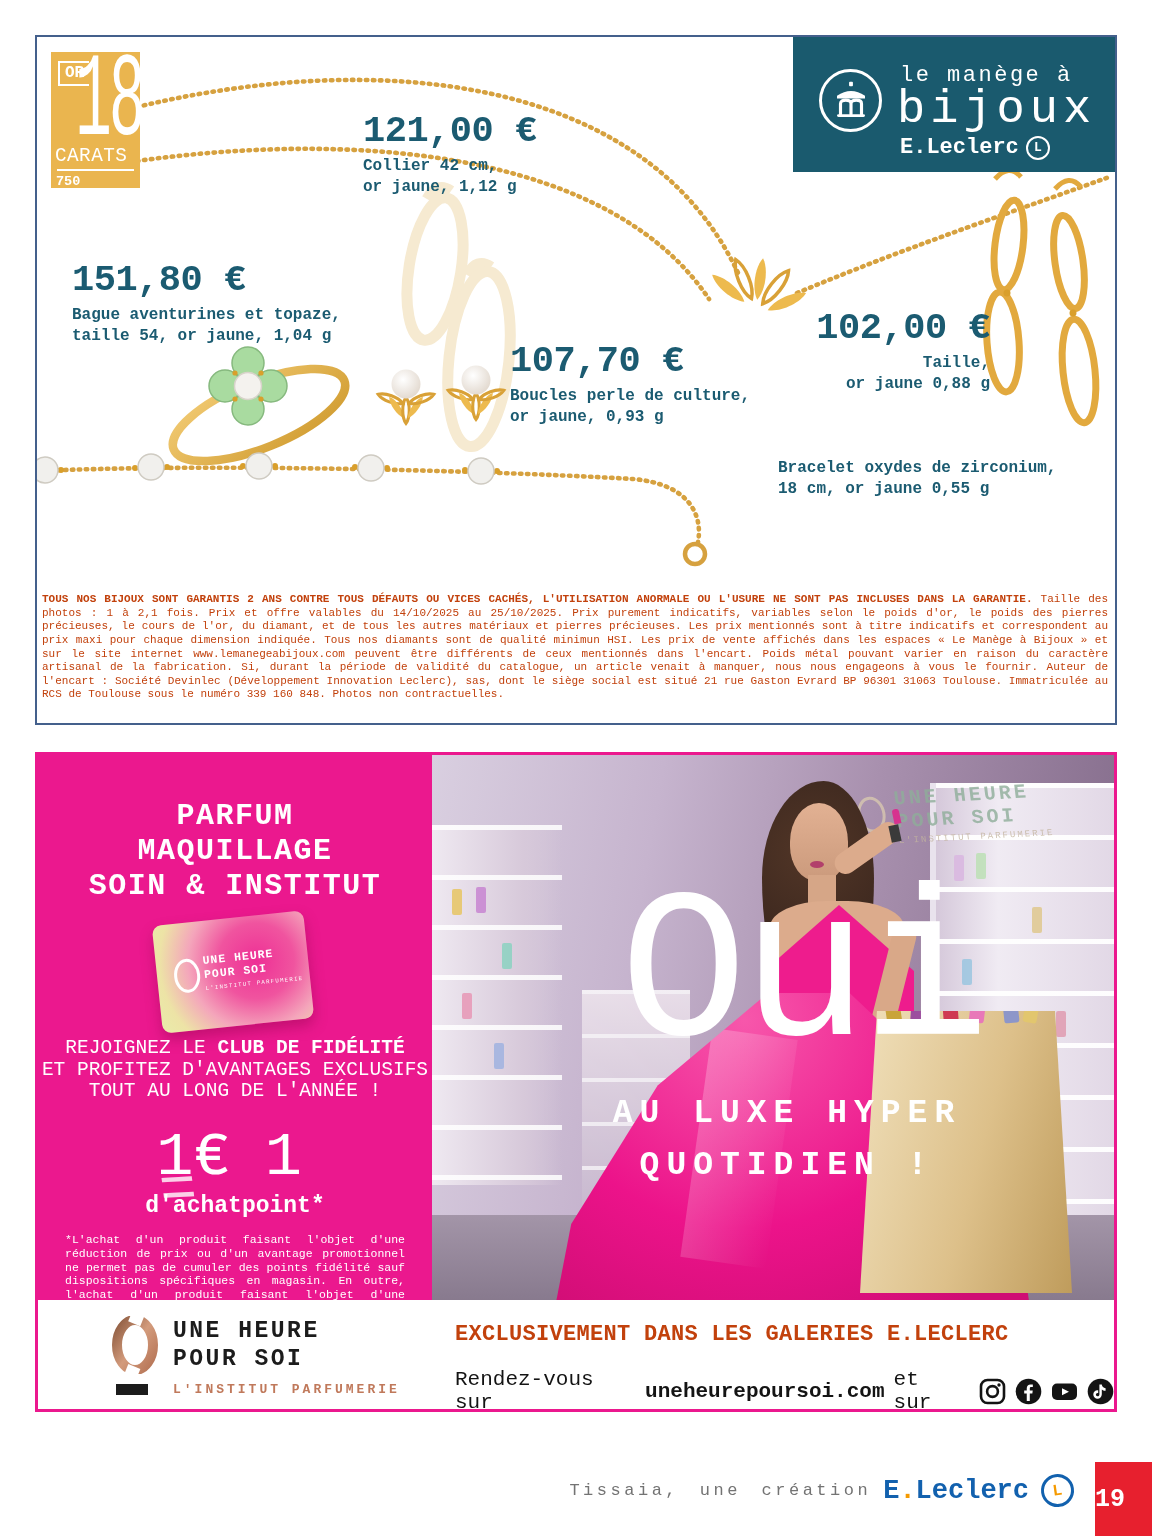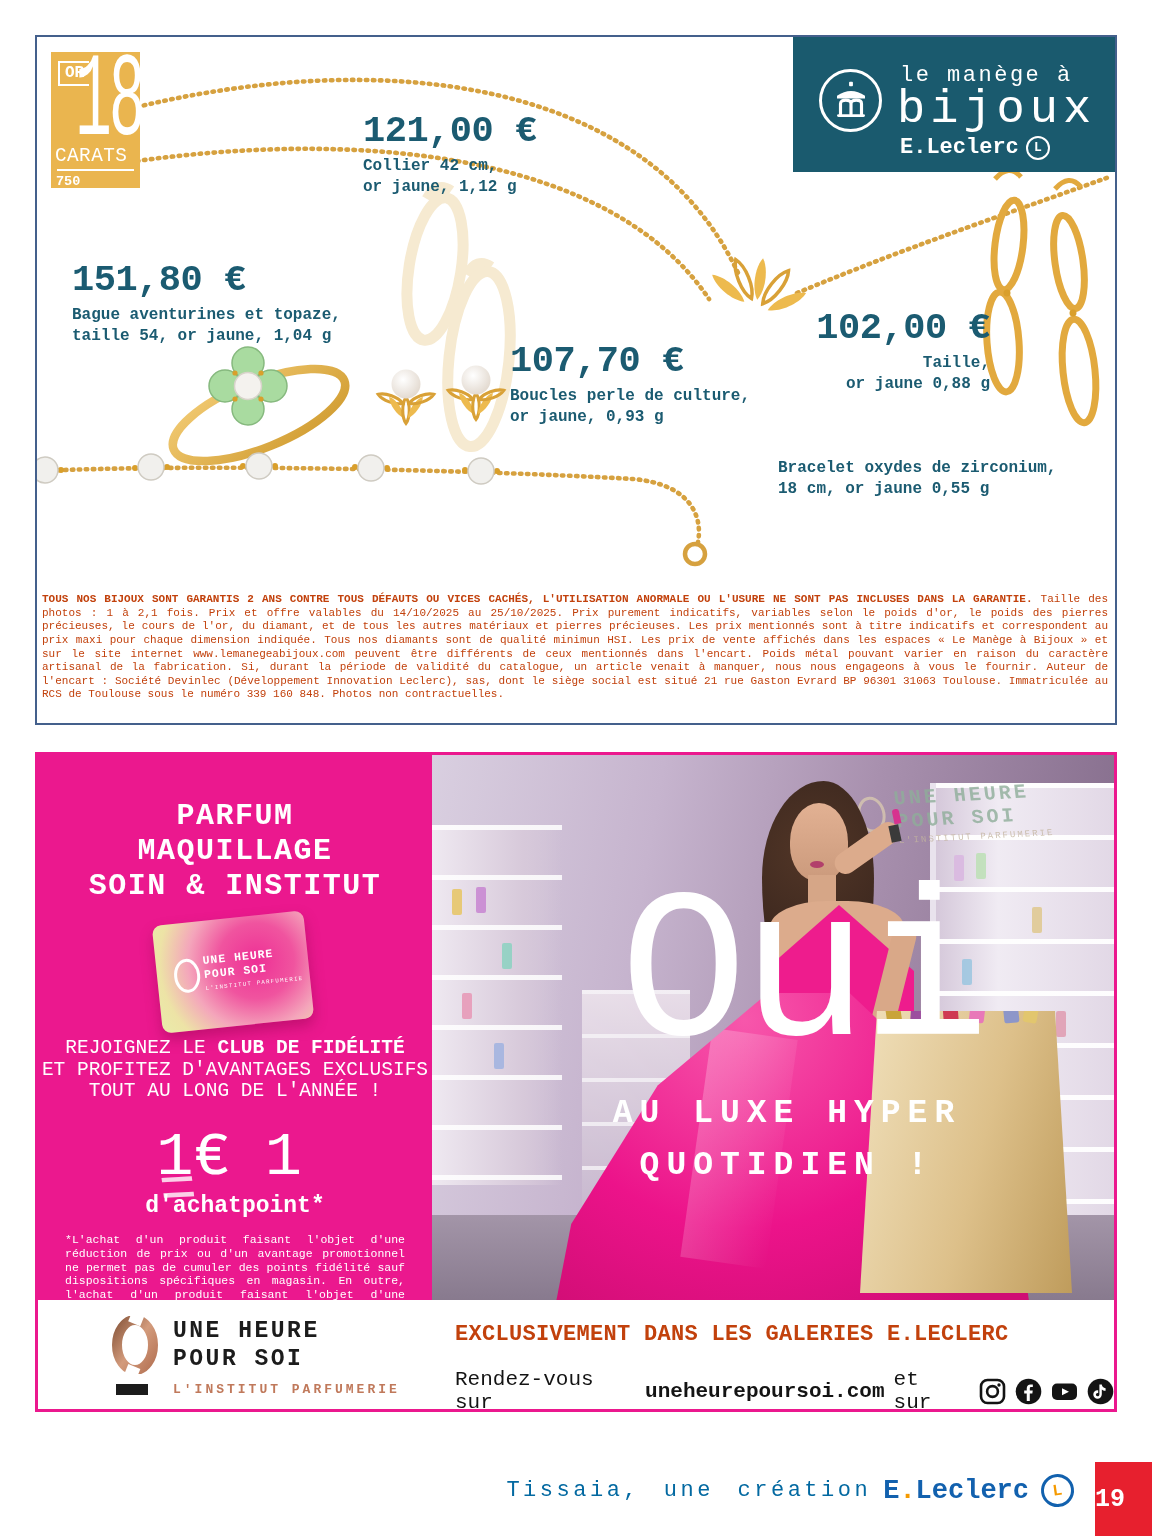--- a/index.html
+++ b/index.html
@@ -108,21 +108,21 @@
   .strip-bar{position:absolute;left:78px;top:84px;width:32px;height:11px;background:#1c1c1c;}
   .strip-brand{position:absolute;left:135px;top:17px;font-size:23px;font-weight:800;letter-spacing:2.5px;color:#1c1c1c;line-height:28px;}
   .strip-sub{position:absolute;left:135px;top:82px;font-size:13px;letter-spacing:3px;color:#C0795B;font-weight:bold;}
   .exclusive{position:absolute;left:417px;top:22px;font-size:22px;font-weight:bold;color:#c2410c;letter-spacing:.3px;}
   .visit{position:absolute;left:417px;top:60px;font-size:21px;color:#141414;display:flex;align-items:center;gap:9px;margin-top:8px;}
   .visit b{font-weight:bold;}
   .soc{display:inline-flex;gap:9px;margin-left:4px;}
 
   
   .footer{position:absolute;right:78px;top:1474px;display:flex;align-items:center;gap:12px;}
-  .credit{font-size:22px;letter-spacing:3.5px;word-spacing:7px;color:#0369a1;}
+  .credit{font-size:17px;letter-spacing:3.5px;word-spacing:7px;color:#737373;}
   .wordmark{font-size:27px;font-weight:bold;color:#1261AE;}
   .wordmark .dot{color:#F59A00;}
   .flring{display:inline-flex;width:27px;height:27px;border:3px solid #1261AE;border-radius:50%;align-items:center;justify-content:center;font-size:16px;font-weight:bold;color:#F59A00;transform:rotate(-8deg);}
   .pagebox{position:absolute;left:1095px;top:1462px;width:57px;height:74px;background:#E7202E;color:#fff;display:flex;align-items:center;justify-content:flex-start;font-size:25px;font-weight:bold;}
 </style>
 </head>
 <body>
 
 <div id="page">
 

